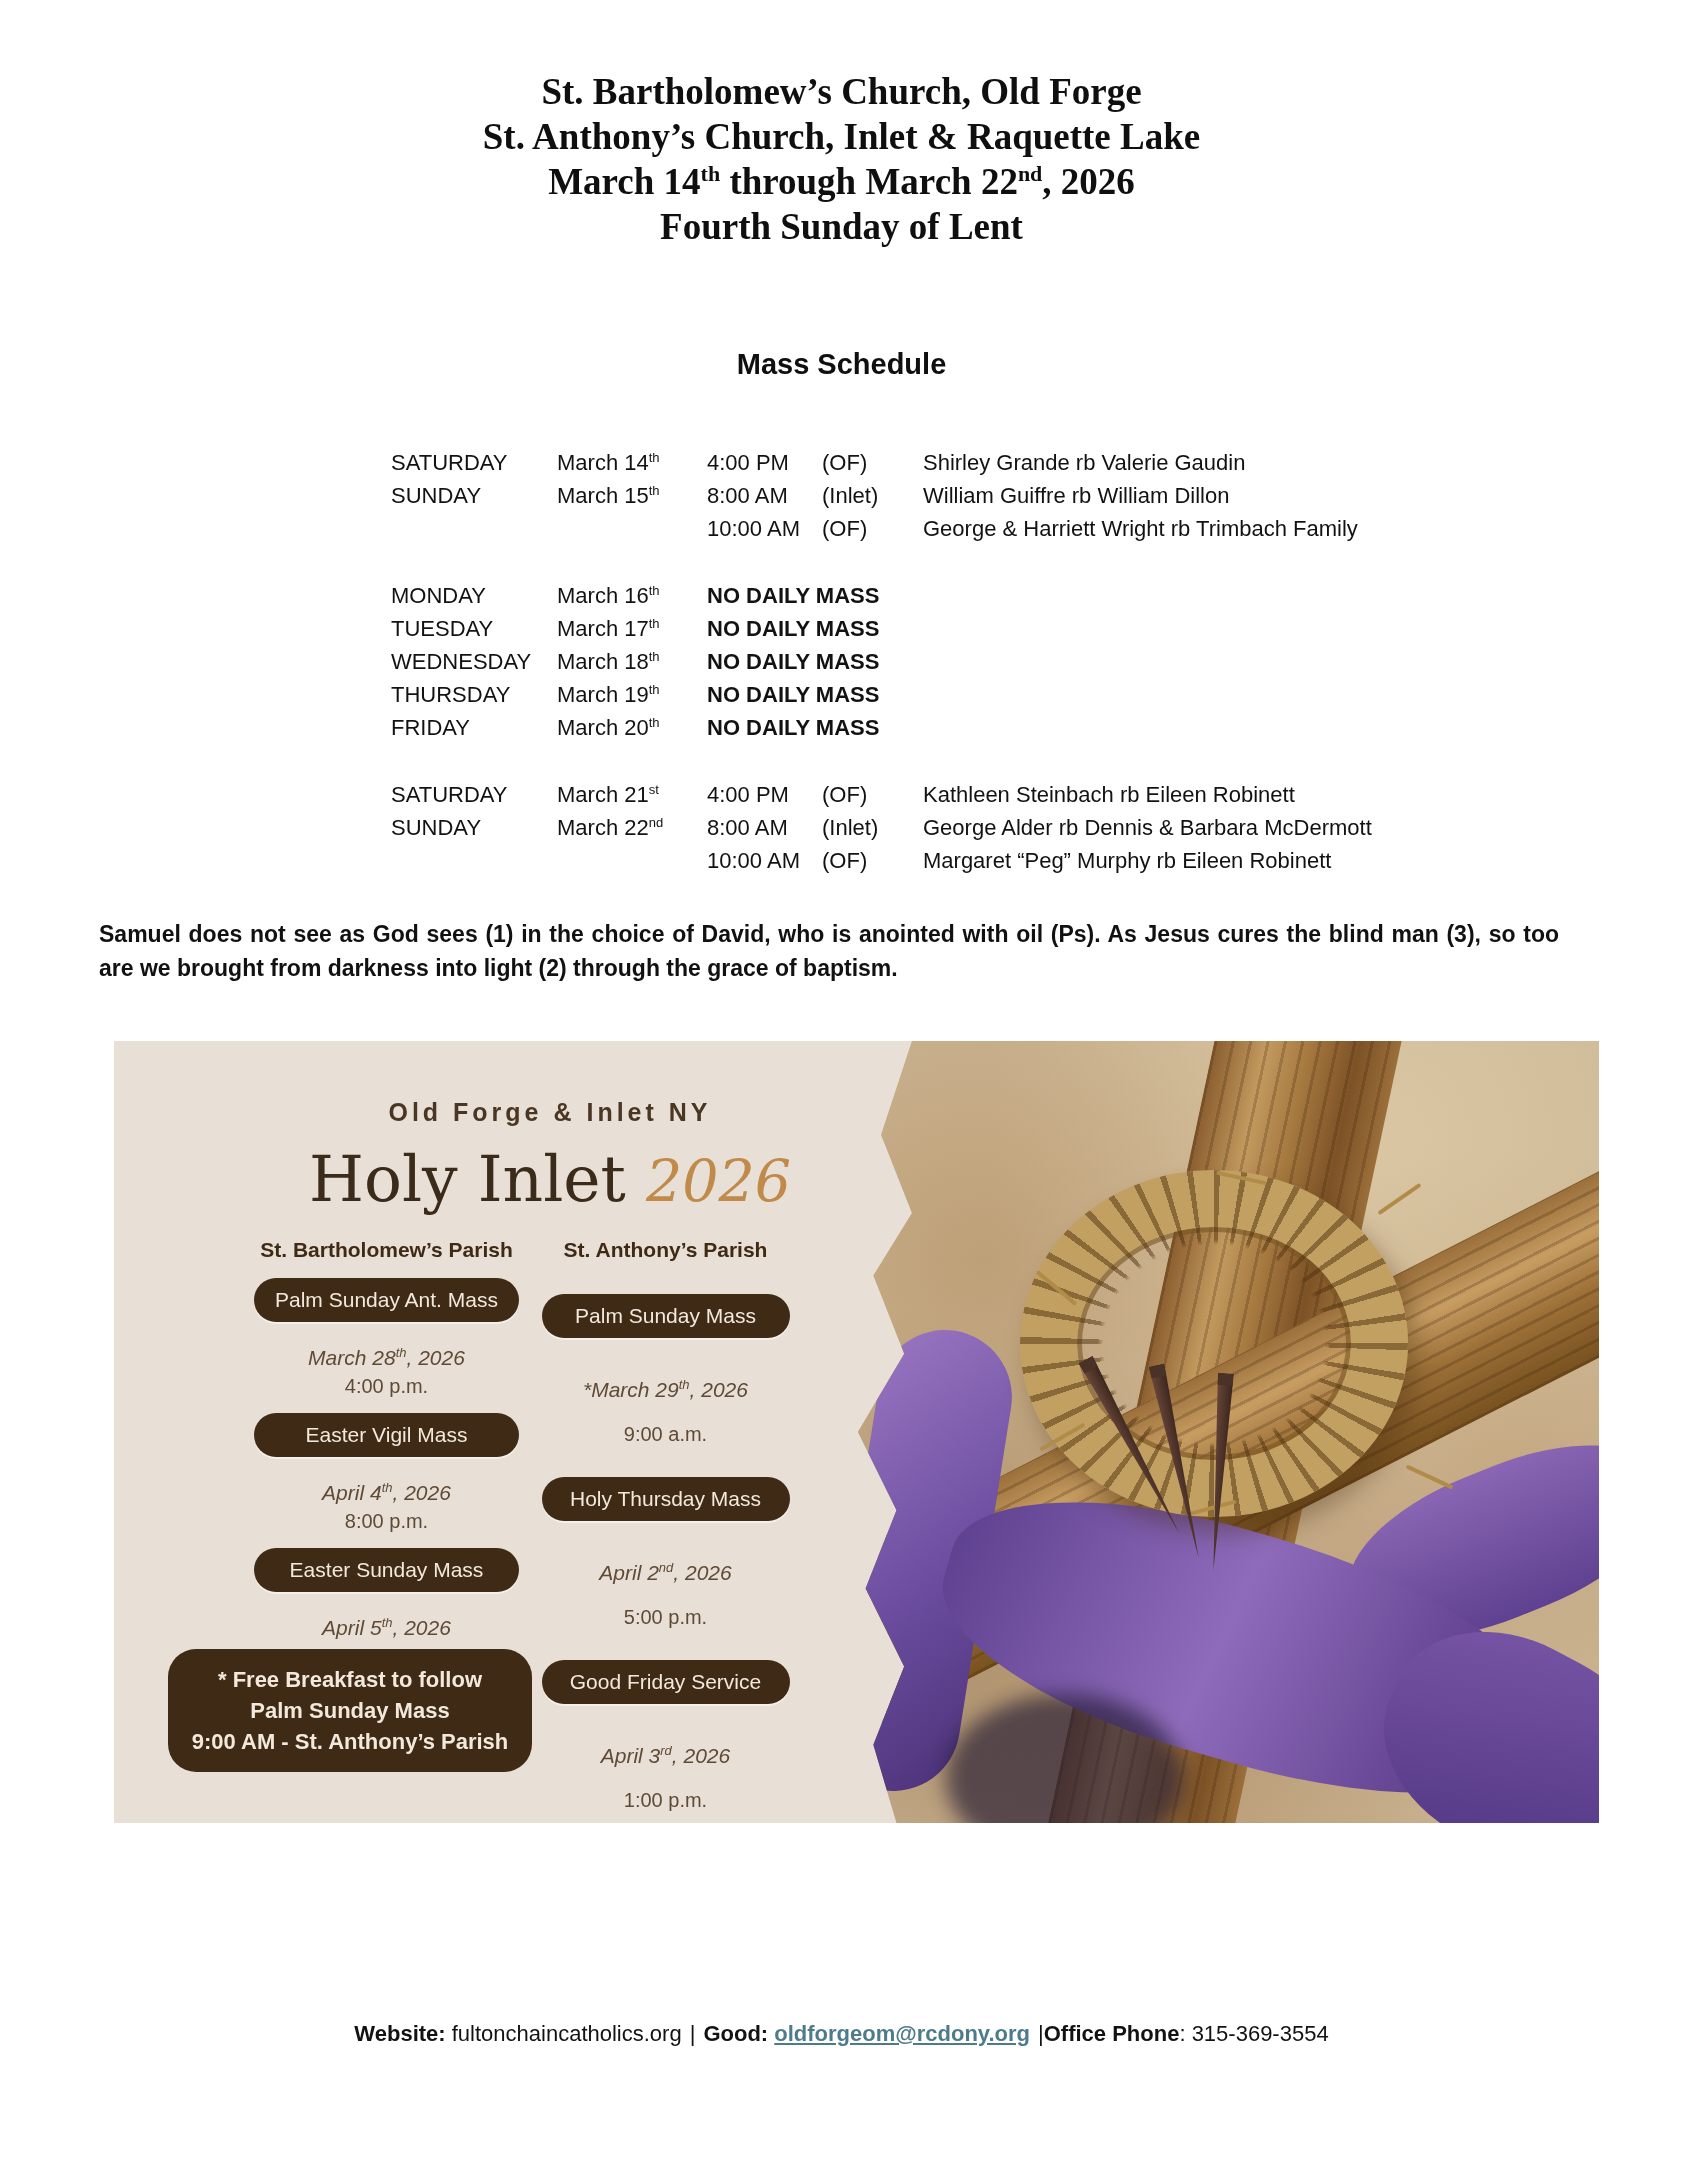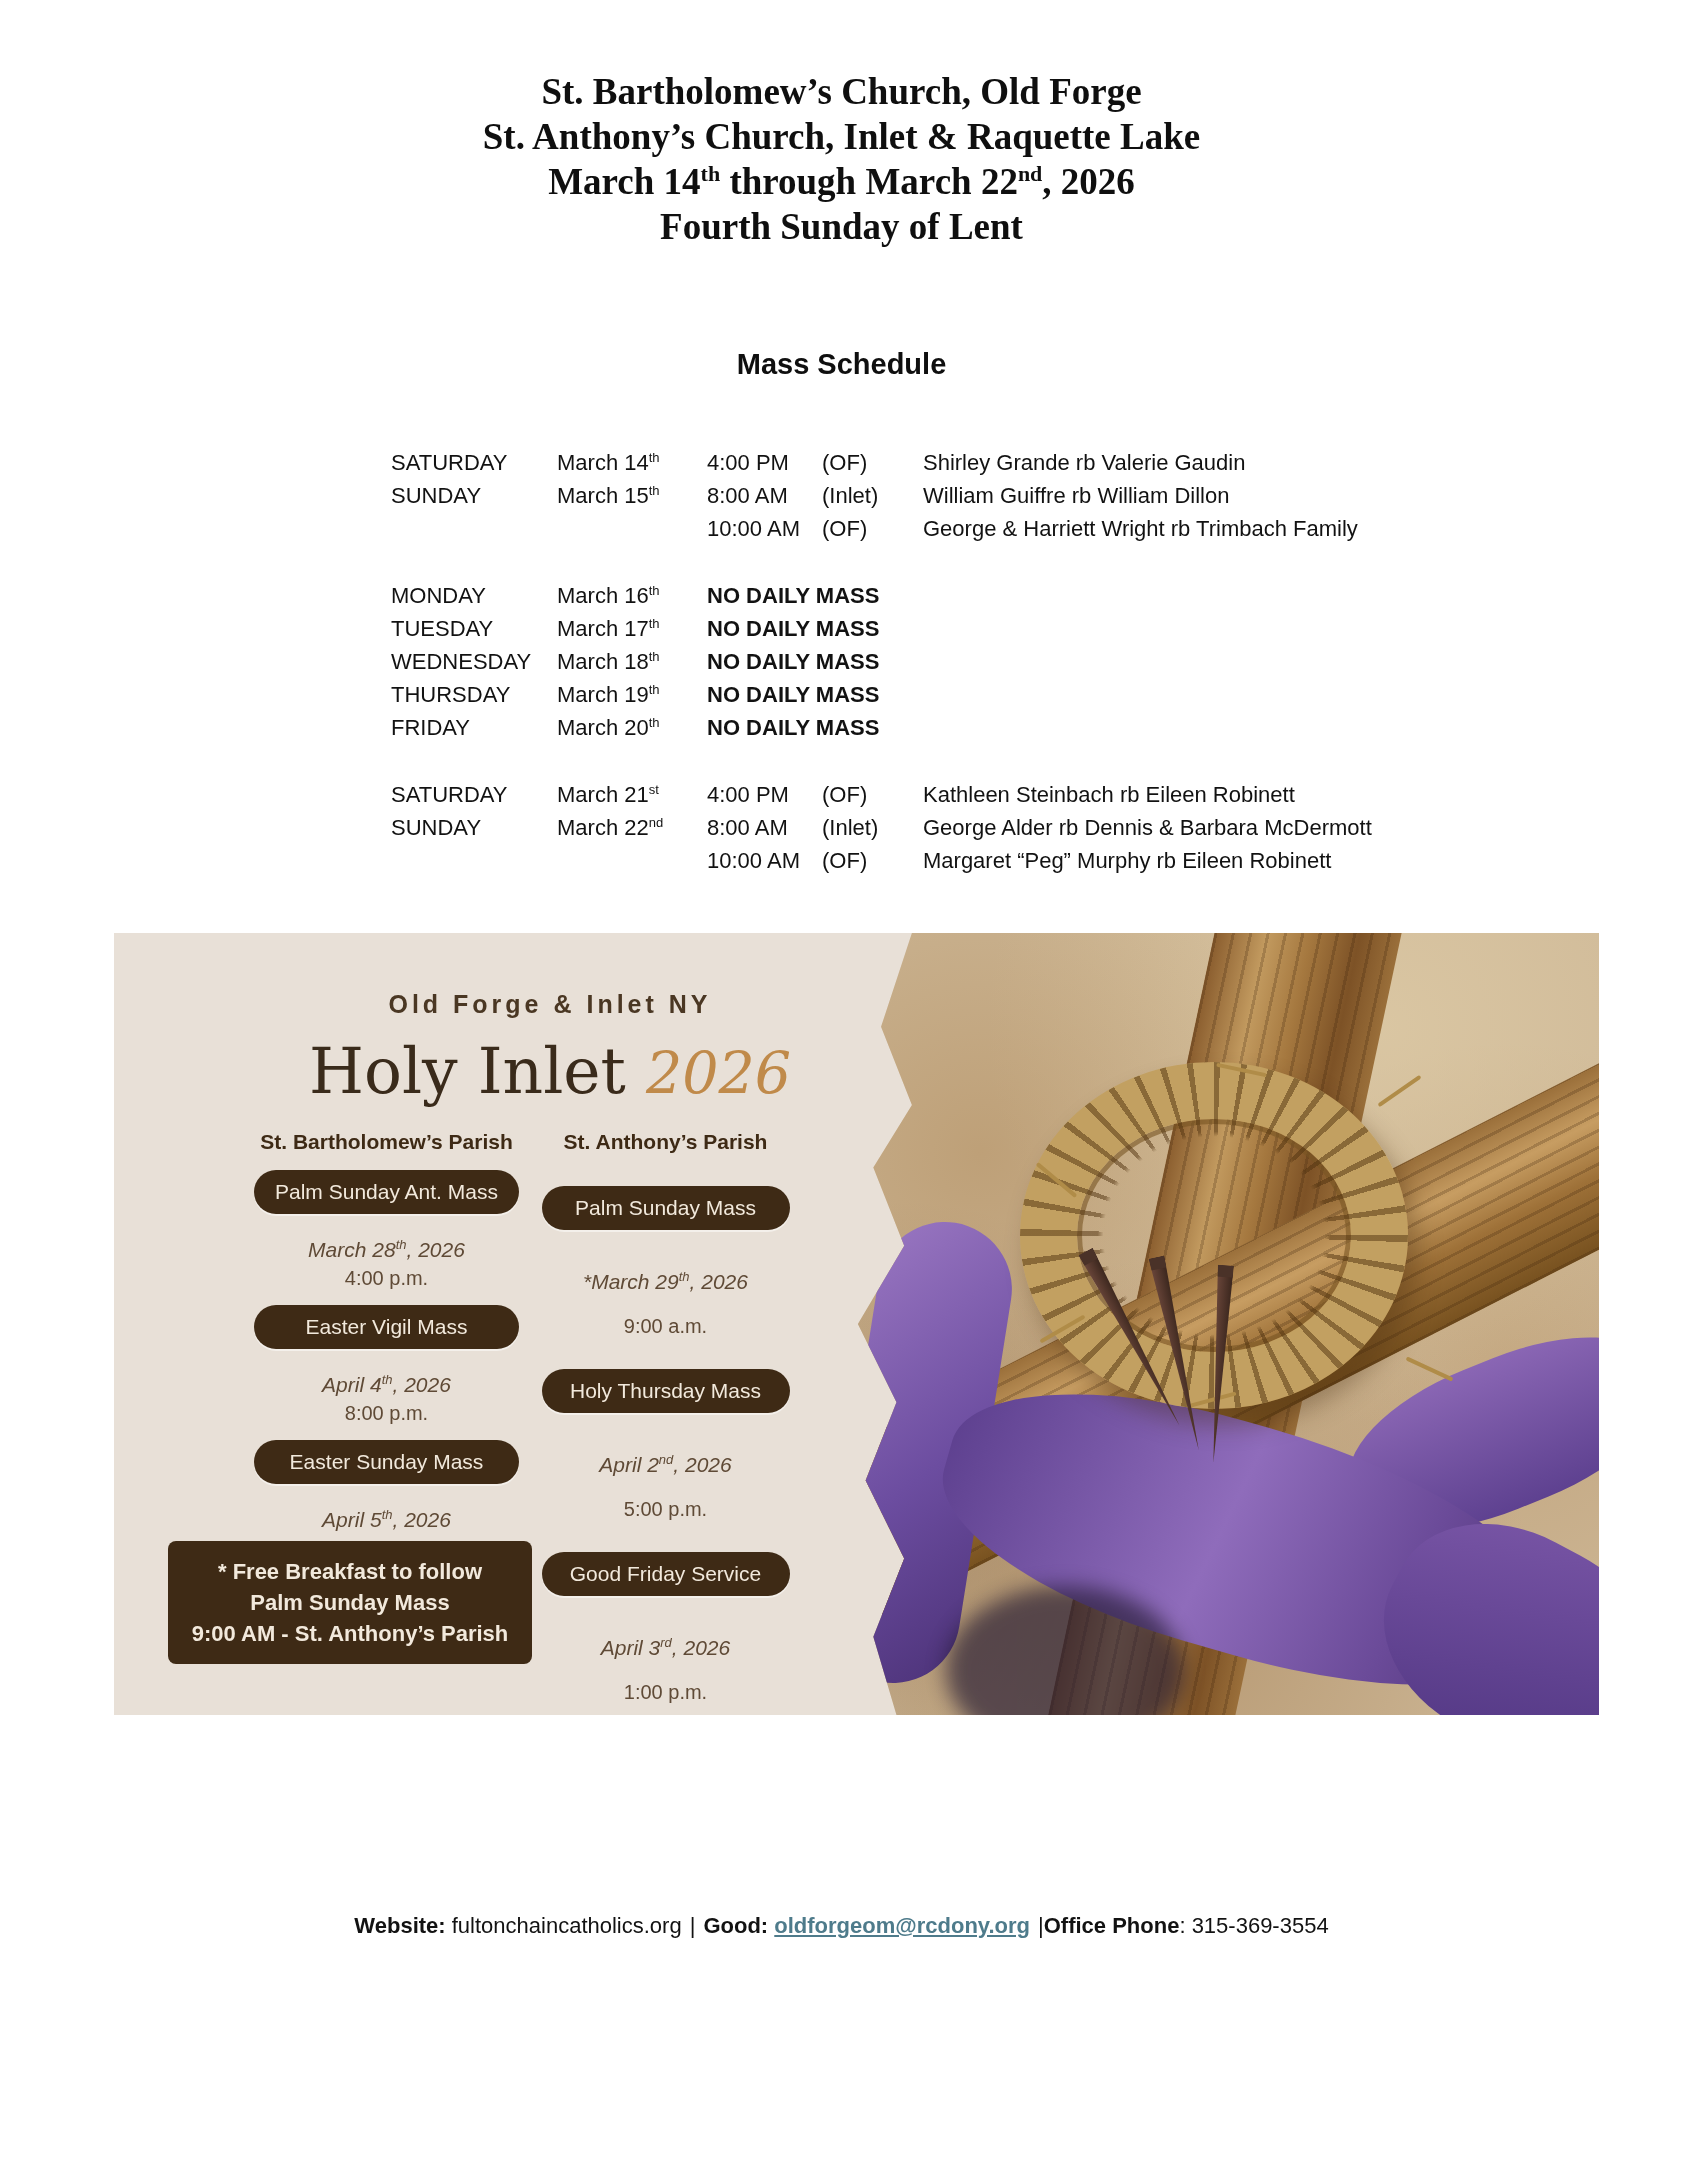--- a/index.html
+++ b/index.html
@@ -42,21 +42,21 @@
   .fcol.c1{left:139px;}
   .fcol.c2{left:418px;gap:16px;}
   .fcol-head{font-size:21px;font-weight:700;color:#3e2a15;line-height:26px;}
   .pill{margin-top:15px;height:44px;line-height:44px;width:265px;border-radius:24px;
         background:#3e2a15;color:#f2e9dc;text-align:center;font-size:21px;
         box-shadow:0 2px 0 rgba(255,255,255,.5);}
   .c2 .pill{width:248px;}
   .fdate{margin-top:24px;line-height:24px;font-style:italic;color:#5f4a36;font-size:21px;}
   .ftime{margin-top:5px;line-height:23px;color:#5f4a36;font-size:20px;}
 
-  .note{position:absolute;left:54px;top:608px;width:348px;background:#3e2a15;border-radius:8px;
+  .note{position:absolute;left:54px;top:608px;width:348px;background:#3e2a15;border-radius:28px;
         padding:15px 8px;color:#f2e9dc;font-weight:700;font-size:22px;line-height:31px;text-align:center;}
 
   
   .photo{position:absolute;top:0;right:0;width:772px;height:782px;
          clip-path:polygon(11% 0,100% 0,100% 100%,9% 100%,6% 90%,10% 80%,5% 70%,9% 60%,4% 50%,10% 40%,6% 30%,11% 22%,7% 12%);}
   .stone{position:absolute;inset:0;background:
       radial-gradient(circle at 20% 28%, rgba(165,122,70,.38), transparent 42%),
       radial-gradient(circle at 72% 12%, rgba(228,210,172,.55), transparent 45%),
       radial-gradient(circle at 88% 55%, rgba(172,130,80,.32), transparent 40%),
       radial-gradient(circle at 45% 88%, rgba(150,108,62,.40), transparent 45%),
@@ -200,20 +200,21 @@
       <div class="srow">
         <span class="c-day"></span>
         <span class="c-date"><span></span><sup></sup></span>
         <span class="c-time">10:00 AM</span>
         <span class="c-loc">(OF)</span>
         <span class="c-int">Margaret “Peg” Murphy rb Eileen Robinett</span>
       </div>
     </div>
   </div>
 
+  <p class="reflection">Samuel does not see as God sees (1) in the choice of David, who is anointed with oil (Ps). As Jesus cures the blind man (3), so too are we brought from darkness into light (2) through the grace of baptism.</p>
 
   <section class="flyer">
 
     <div class="flyer-left">
       <div class="floc">Old Forge &amp; Inlet NY</div>
       <div class="ftitle">
         <span class="hw">Holy Inlet</span><span class="yr">2026</span>
       </div>
 
       <div class="fcol c1">

